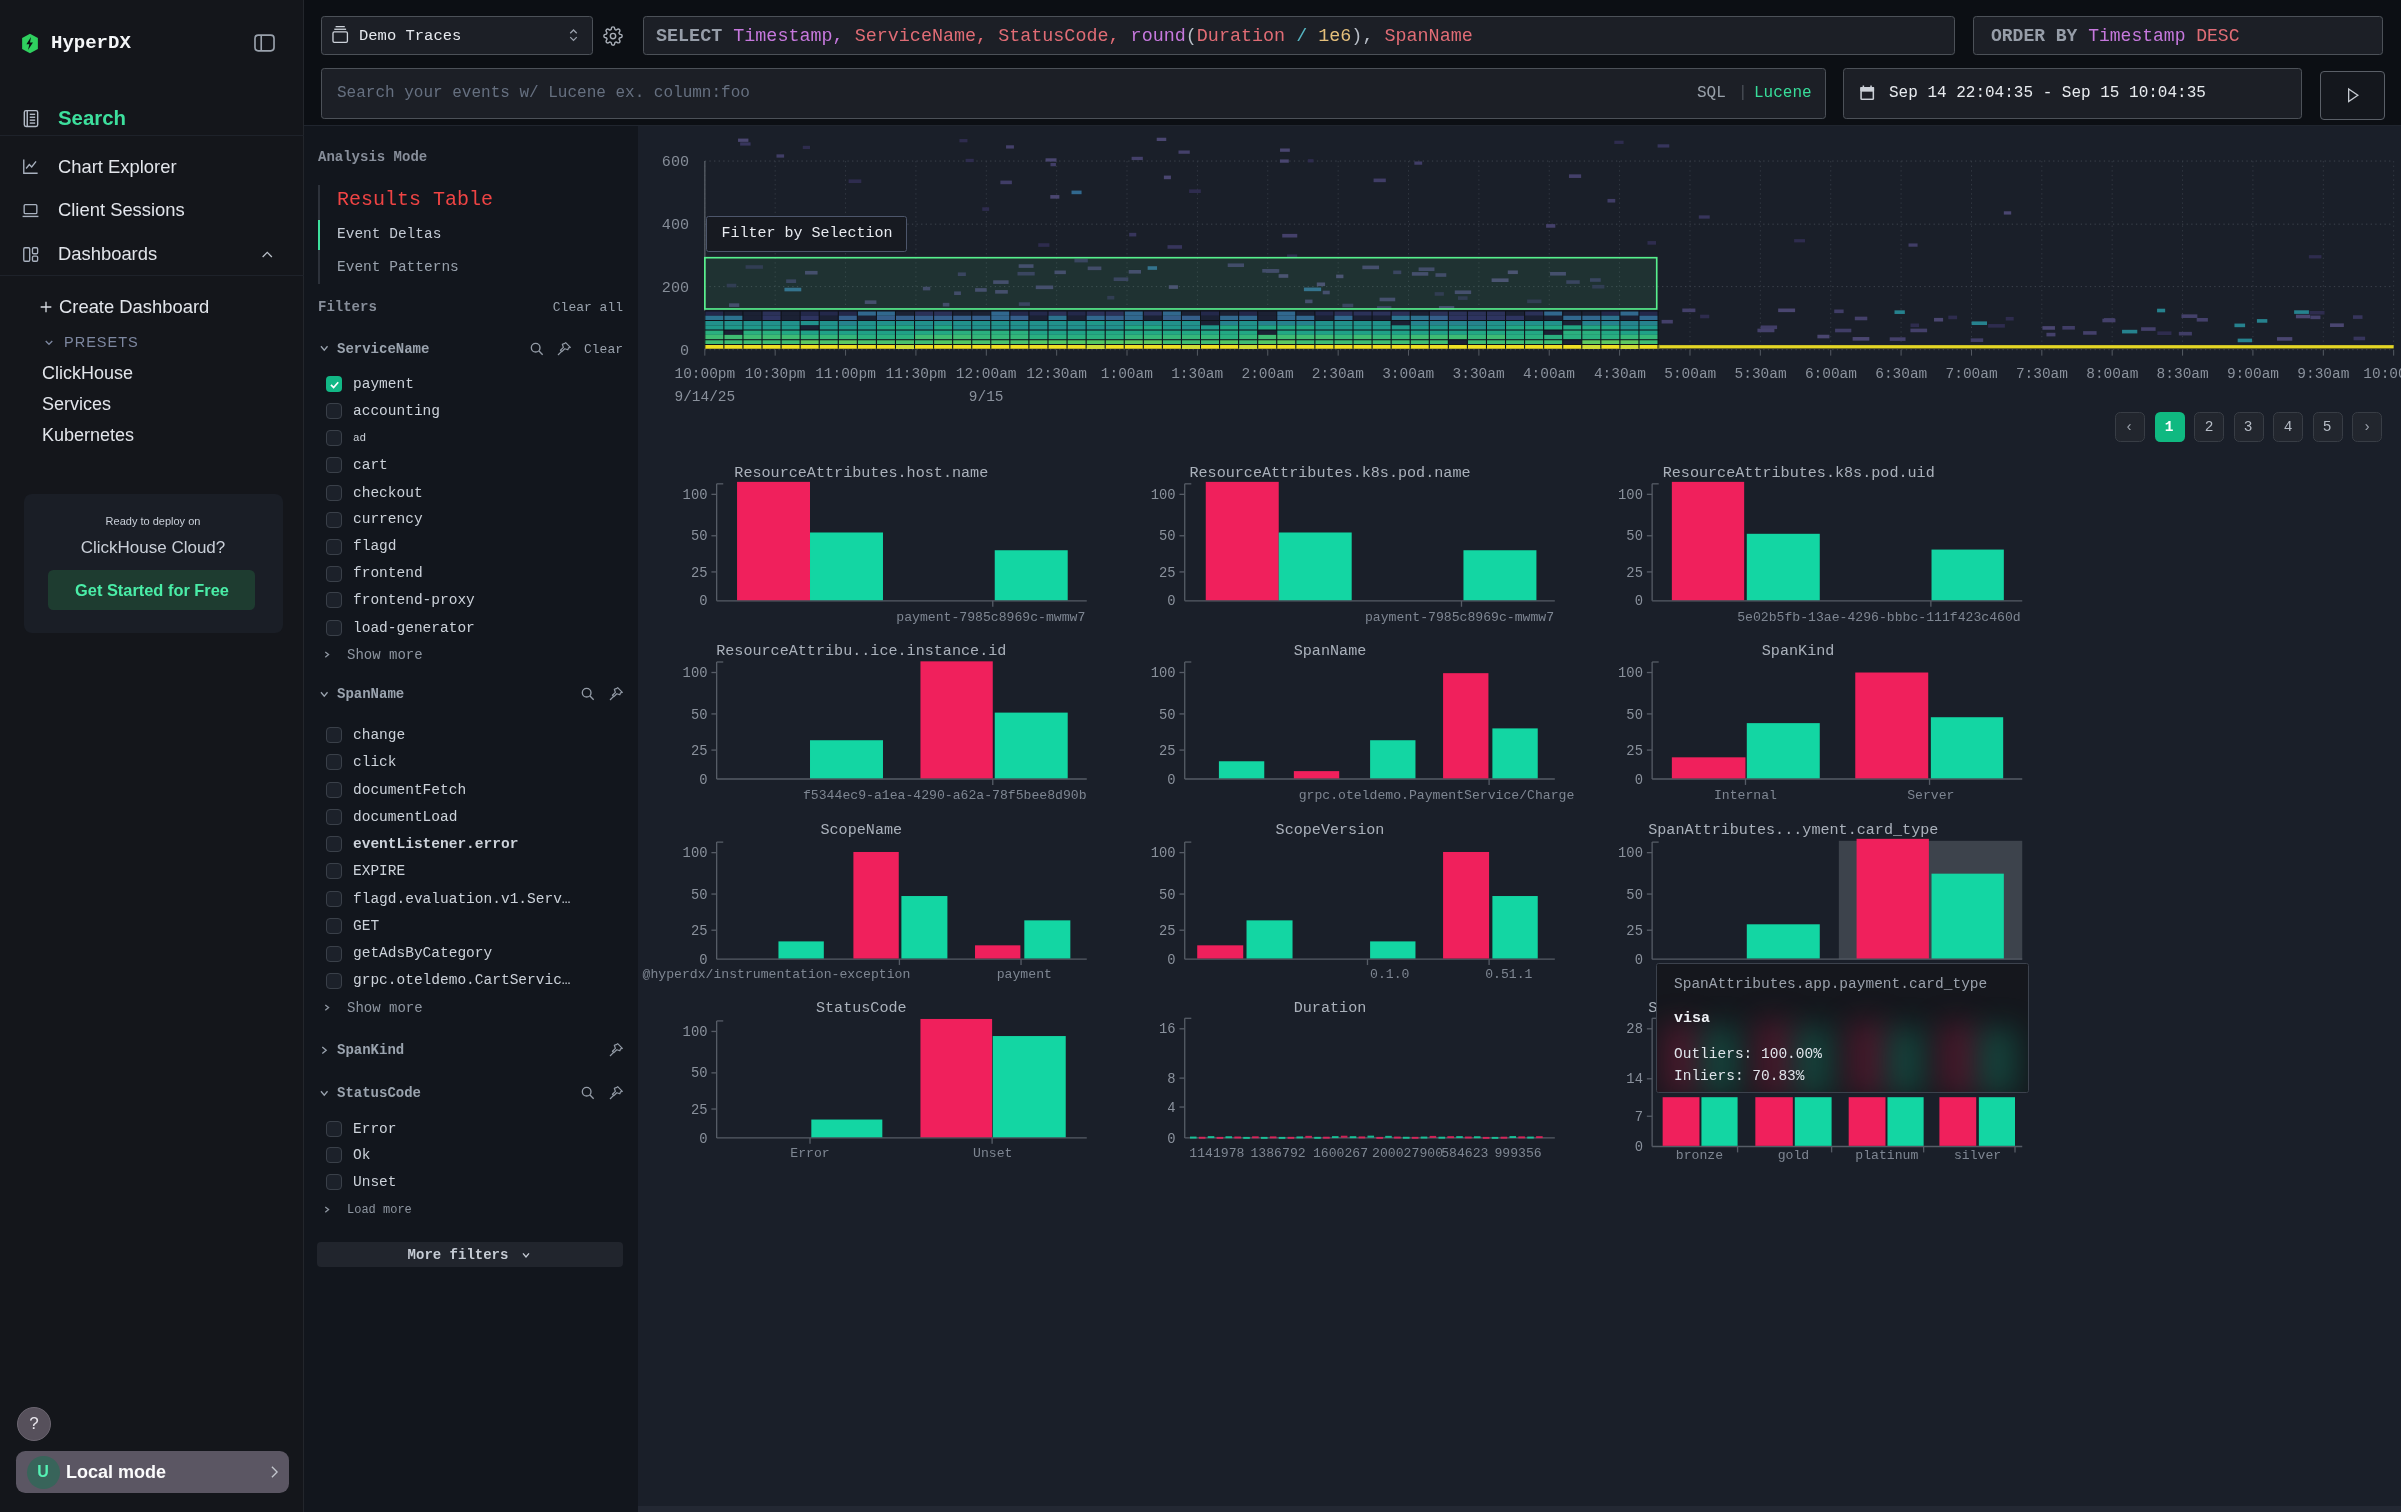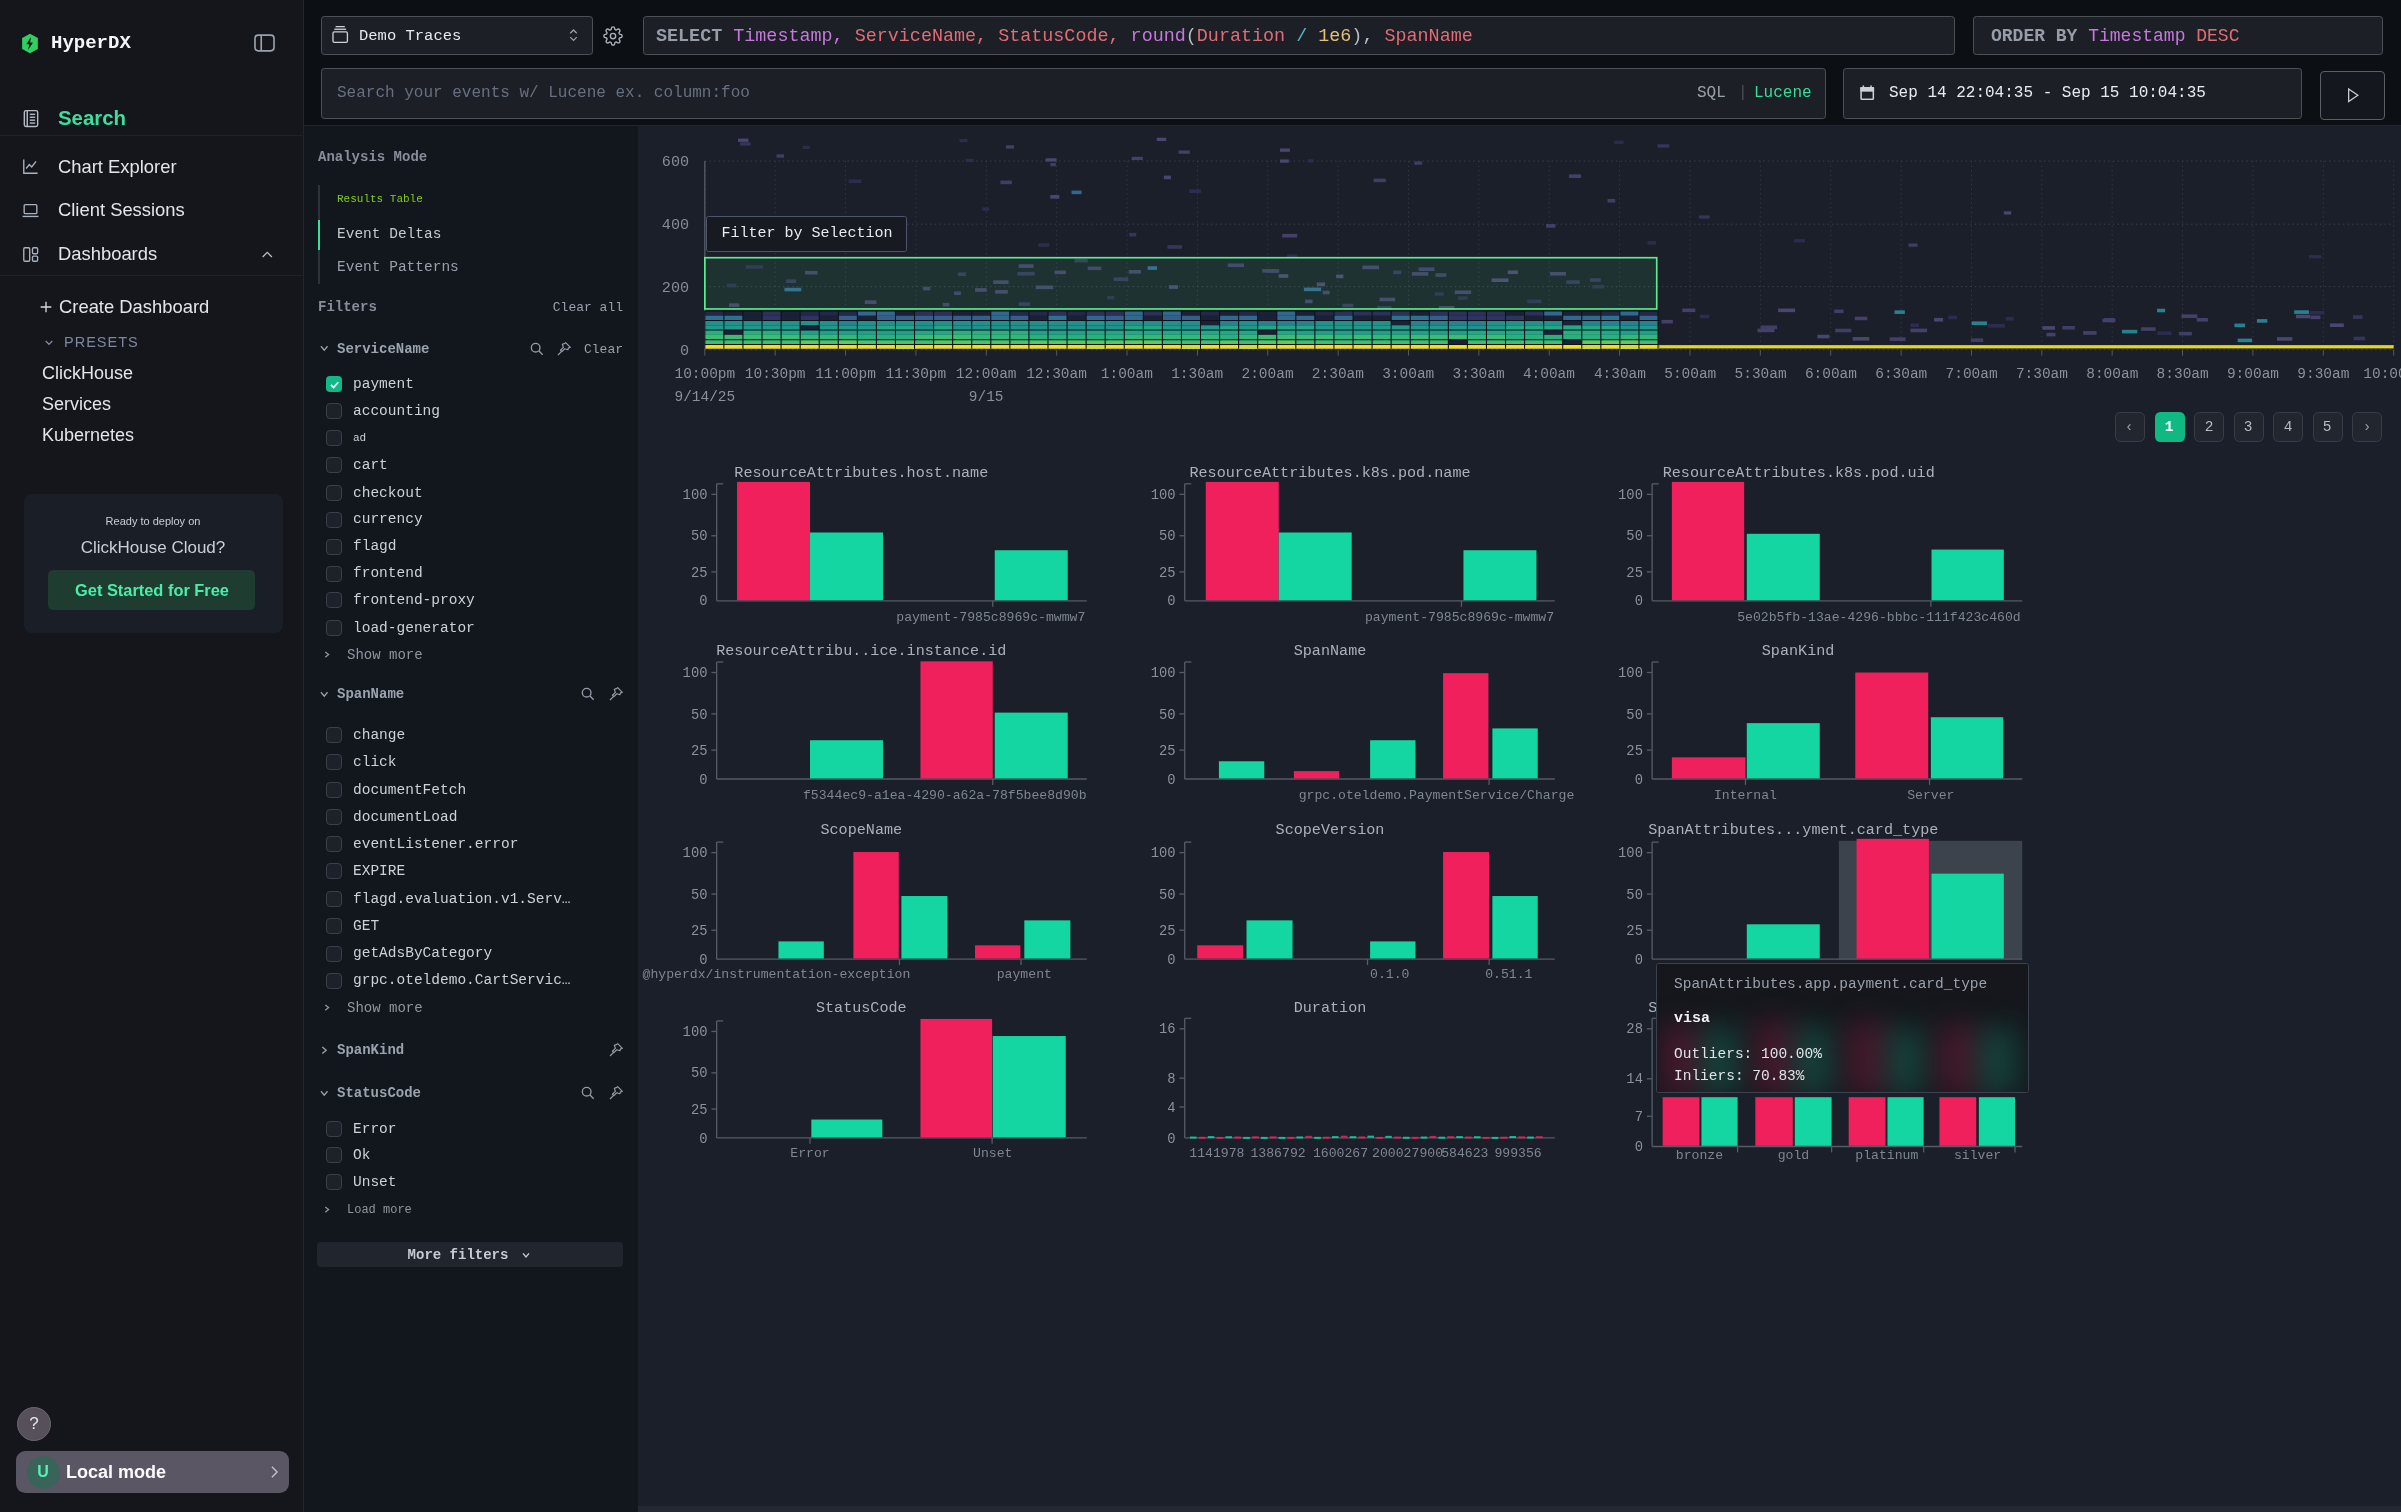--- a/index.html
+++ b/index.html
@@ -106,21 +106,21 @@
   </svg>
 <div style="position:absolute;left:1889px;top:93px;transform:translateY(-50%);font-family:'Liberation Mono',monospace;font-size:16px;color:#e8ebef;font-weight:400;white-space:nowrap;letter-spacing:0px;">Sep 14 22:04:35 - Sep 15 10:04:35</div>
 <div style="position:absolute;left:2320px;top:71px;width:65px;height:49px;background:#14171d;border:1.3px solid #5a5f67;border-radius:4px;"></div>
 <svg style="position:absolute;left:2346px;top:87px;" width="14.5" height="16.4" viewBox="0 0 22 25" fill="none" stroke="#c6cbd2" stroke-width="2">
     <path d="M4 3 L18 12.5 L4 22 Z"></path>
   </svg>
 <div style="position:absolute;left:304px;top:125px;width:2098px;height:1.3px;background:#20252e;"></div>
 <div style="position:absolute;left:318px;top:157px;transform:translateY(-50%);font-family:'Liberation Mono',monospace;font-size:14px;color:#878e9a;font-weight:700;white-space:nowrap;letter-spacing:0px;">Analysis Mode</div>
 <div style="position:absolute;left:318px;top:185px;width:2px;height:99px;background:#2d323b;"></div>
 <div style="position:absolute;left:318px;top:220px;width:2px;height:30px;background:#3ddf9d;"></div>
-<div style="position:absolute;left:337px;top:199px;transform:translateY(-50%);font-family:'Liberation Mono',monospace;font-size:11px;color:#84cc16;font-weight:400;white-space:nowrap;letter-spacing:0px;">Results Table</div>
+<div style="position:absolute;left:337px;top:199px;transform:translateY(-50%);font-family:'Liberation Mono',monospace;font-size:20px;color:#ef4444;font-weight:400;white-space:nowrap;letter-spacing:0px;">Results Table</div>
 <div style="position:absolute;left:337px;top:234px;transform:translateY(-50%);font-family:'Liberation Mono',monospace;font-size:14.5px;color:#c3cad4;font-weight:400;white-space:nowrap;letter-spacing:0px;">Event Deltas</div>
 <div style="position:absolute;left:337px;top:267px;transform:translateY(-50%);font-family:'Liberation Mono',monospace;font-size:14.5px;color:#98a1ac;font-weight:400;white-space:nowrap;letter-spacing:0px;">Event Patterns</div>
 <div style="position:absolute;left:318px;top:307px;transform:translateY(-50%);font-family:'Liberation Mono',monospace;font-size:14px;color:#878e9a;font-weight:700;white-space:nowrap;letter-spacing:0px;">Filters</div>
 <div style="position:absolute;right:1778px;top:307px;transform:translateY(-50%);font-family:'Liberation Mono',monospace;font-size:13px;color:#98a1ac;font-weight:400;white-space:nowrap;letter-spacing:0px;">Clear all</div>
 <svg style="position:absolute;left:319px;top:343px;" width="10.5" height="10.5" viewBox="0 0 16 16" fill="none" stroke="#9aa3ae" stroke-width="2">
     <path d="M3 5 l5.0 6.0 l5.0 -6.0"></path>
   </svg>
 <div style="position:absolute;left:337px;top:349px;transform:translateY(-50%);font-family:'Liberation Mono',monospace;font-size:14px;color:#9aa3ae;font-weight:700;white-space:nowrap;letter-spacing:0px;">ServiceName</div>
 <div style="position:absolute;right:1778px;top:349px;transform:translateY(-50%);font-family:'Liberation Mono',monospace;font-size:13px;color:#9aa2ad;font-weight:400;white-space:nowrap;letter-spacing:0px;">Clear</div>
 <svg style="position:absolute;left:556px;top:341px;" width="16" height="16" viewBox="0 0 24 24" fill="none" stroke="#949ca7" stroke-width="1.8" stroke-linejoin="round">
@@ -172,21 +172,21 @@
   </svg>
 <div style="position:absolute;left:326px;top:727px;width:16.4px;height:16.4px;background:#1c212a;border:1.3px solid #3a4049;border-radius:4px;"></div>
 <div style="position:absolute;left:353px;top:735px;transform:translateY(-50%);font-family:'Liberation Mono',monospace;font-size:14.5px;color:#ccd2da;font-weight:400;white-space:nowrap;letter-spacing:0px;">change</div>
 <div style="position:absolute;left:326px;top:754px;width:16.4px;height:16.4px;background:#1c212a;border:1.3px solid #3a4049;border-radius:4px;"></div>
 <div style="position:absolute;left:353px;top:762px;transform:translateY(-50%);font-family:'Liberation Mono',monospace;font-size:14.5px;color:#ccd2da;font-weight:400;white-space:nowrap;letter-spacing:0px;">click</div>
 <div style="position:absolute;left:326px;top:782px;width:16.4px;height:16.4px;background:#1c212a;border:1.3px solid #3a4049;border-radius:4px;"></div>
 <div style="position:absolute;left:353px;top:790px;transform:translateY(-50%);font-family:'Liberation Mono',monospace;font-size:14.5px;color:#ccd2da;font-weight:400;white-space:nowrap;letter-spacing:0px;">documentFetch</div>
 <div style="position:absolute;left:326px;top:809px;width:16.4px;height:16.4px;background:#1c212a;border:1.3px solid #3a4049;border-radius:4px;"></div>
 <div style="position:absolute;left:353px;top:817px;transform:translateY(-50%);font-family:'Liberation Mono',monospace;font-size:14.5px;color:#ccd2da;font-weight:400;white-space:nowrap;letter-spacing:0px;">documentLoad</div>
 <div style="position:absolute;left:326px;top:836px;width:16.4px;height:16.4px;background:#1c212a;border:1.3px solid #3a4049;border-radius:4px;"></div>
-<div style="position:absolute;left:353px;top:844px;transform:translateY(-50%);font-family:'Liberation Mono',monospace;font-size:14.5px;color:#ccd2da;font-weight:400;white-space:nowrap;letter-spacing:0px;">eventListener.error</div>
+<div style="position:absolute;left:353px;top:844px;transform:translateY(-50%);font-family:'Liberation Mono',monospace;font-size:14.5px;color:#ccd2da;font-weight:700;white-space:nowrap;letter-spacing:0px;">eventListener.error</div>
 <div style="position:absolute;left:326px;top:863px;width:16.4px;height:16.4px;background:#1c212a;border:1.3px solid #3a4049;border-radius:4px;"></div>
 <div style="position:absolute;left:353px;top:871px;transform:translateY(-50%);font-family:'Liberation Mono',monospace;font-size:14.5px;color:#ccd2da;font-weight:400;white-space:nowrap;letter-spacing:0px;">EXPIRE</div>
 <div style="position:absolute;left:326px;top:891px;width:16.4px;height:16.4px;background:#1c212a;border:1.3px solid #3a4049;border-radius:4px;"></div>
 <div style="position:absolute;left:353px;top:899px;transform:translateY(-50%);font-family:'Liberation Mono',monospace;font-size:14.5px;color:#ccd2da;font-weight:400;white-space:nowrap;letter-spacing:0px;">flagd.evaluation.v1.Serv…</div>
 <div style="position:absolute;left:326px;top:918px;width:16.4px;height:16.4px;background:#1c212a;border:1.3px solid #3a4049;border-radius:4px;"></div>
 <div style="position:absolute;left:353px;top:926px;transform:translateY(-50%);font-family:'Liberation Mono',monospace;font-size:14.5px;color:#ccd2da;font-weight:400;white-space:nowrap;letter-spacing:0px;">GET</div>
 <div style="position:absolute;left:326px;top:946px;width:16.4px;height:16.4px;background:#1c212a;border:1.3px solid #3a4049;border-radius:4px;"></div>
 <div style="position:absolute;left:353px;top:953px;transform:translateY(-50%);font-family:'Liberation Mono',monospace;font-size:14.5px;color:#ccd2da;font-weight:400;white-space:nowrap;letter-spacing:0px;">getAdsByCategory</div>
 <div style="position:absolute;left:326px;top:973px;width:16.4px;height:16.4px;background:#1c212a;border:1.3px solid #3a4049;border-radius:4px;"></div>
 <div style="position:absolute;left:353px;top:980px;transform:translateY(-50%);font-family:Liberation Mono, monospace;font-size:14.5px;color:#ccd2da;font-weight:400;white-space:nowrap;letter-spacing:0px;">grpc.oteldemo.CartServic…</div>

